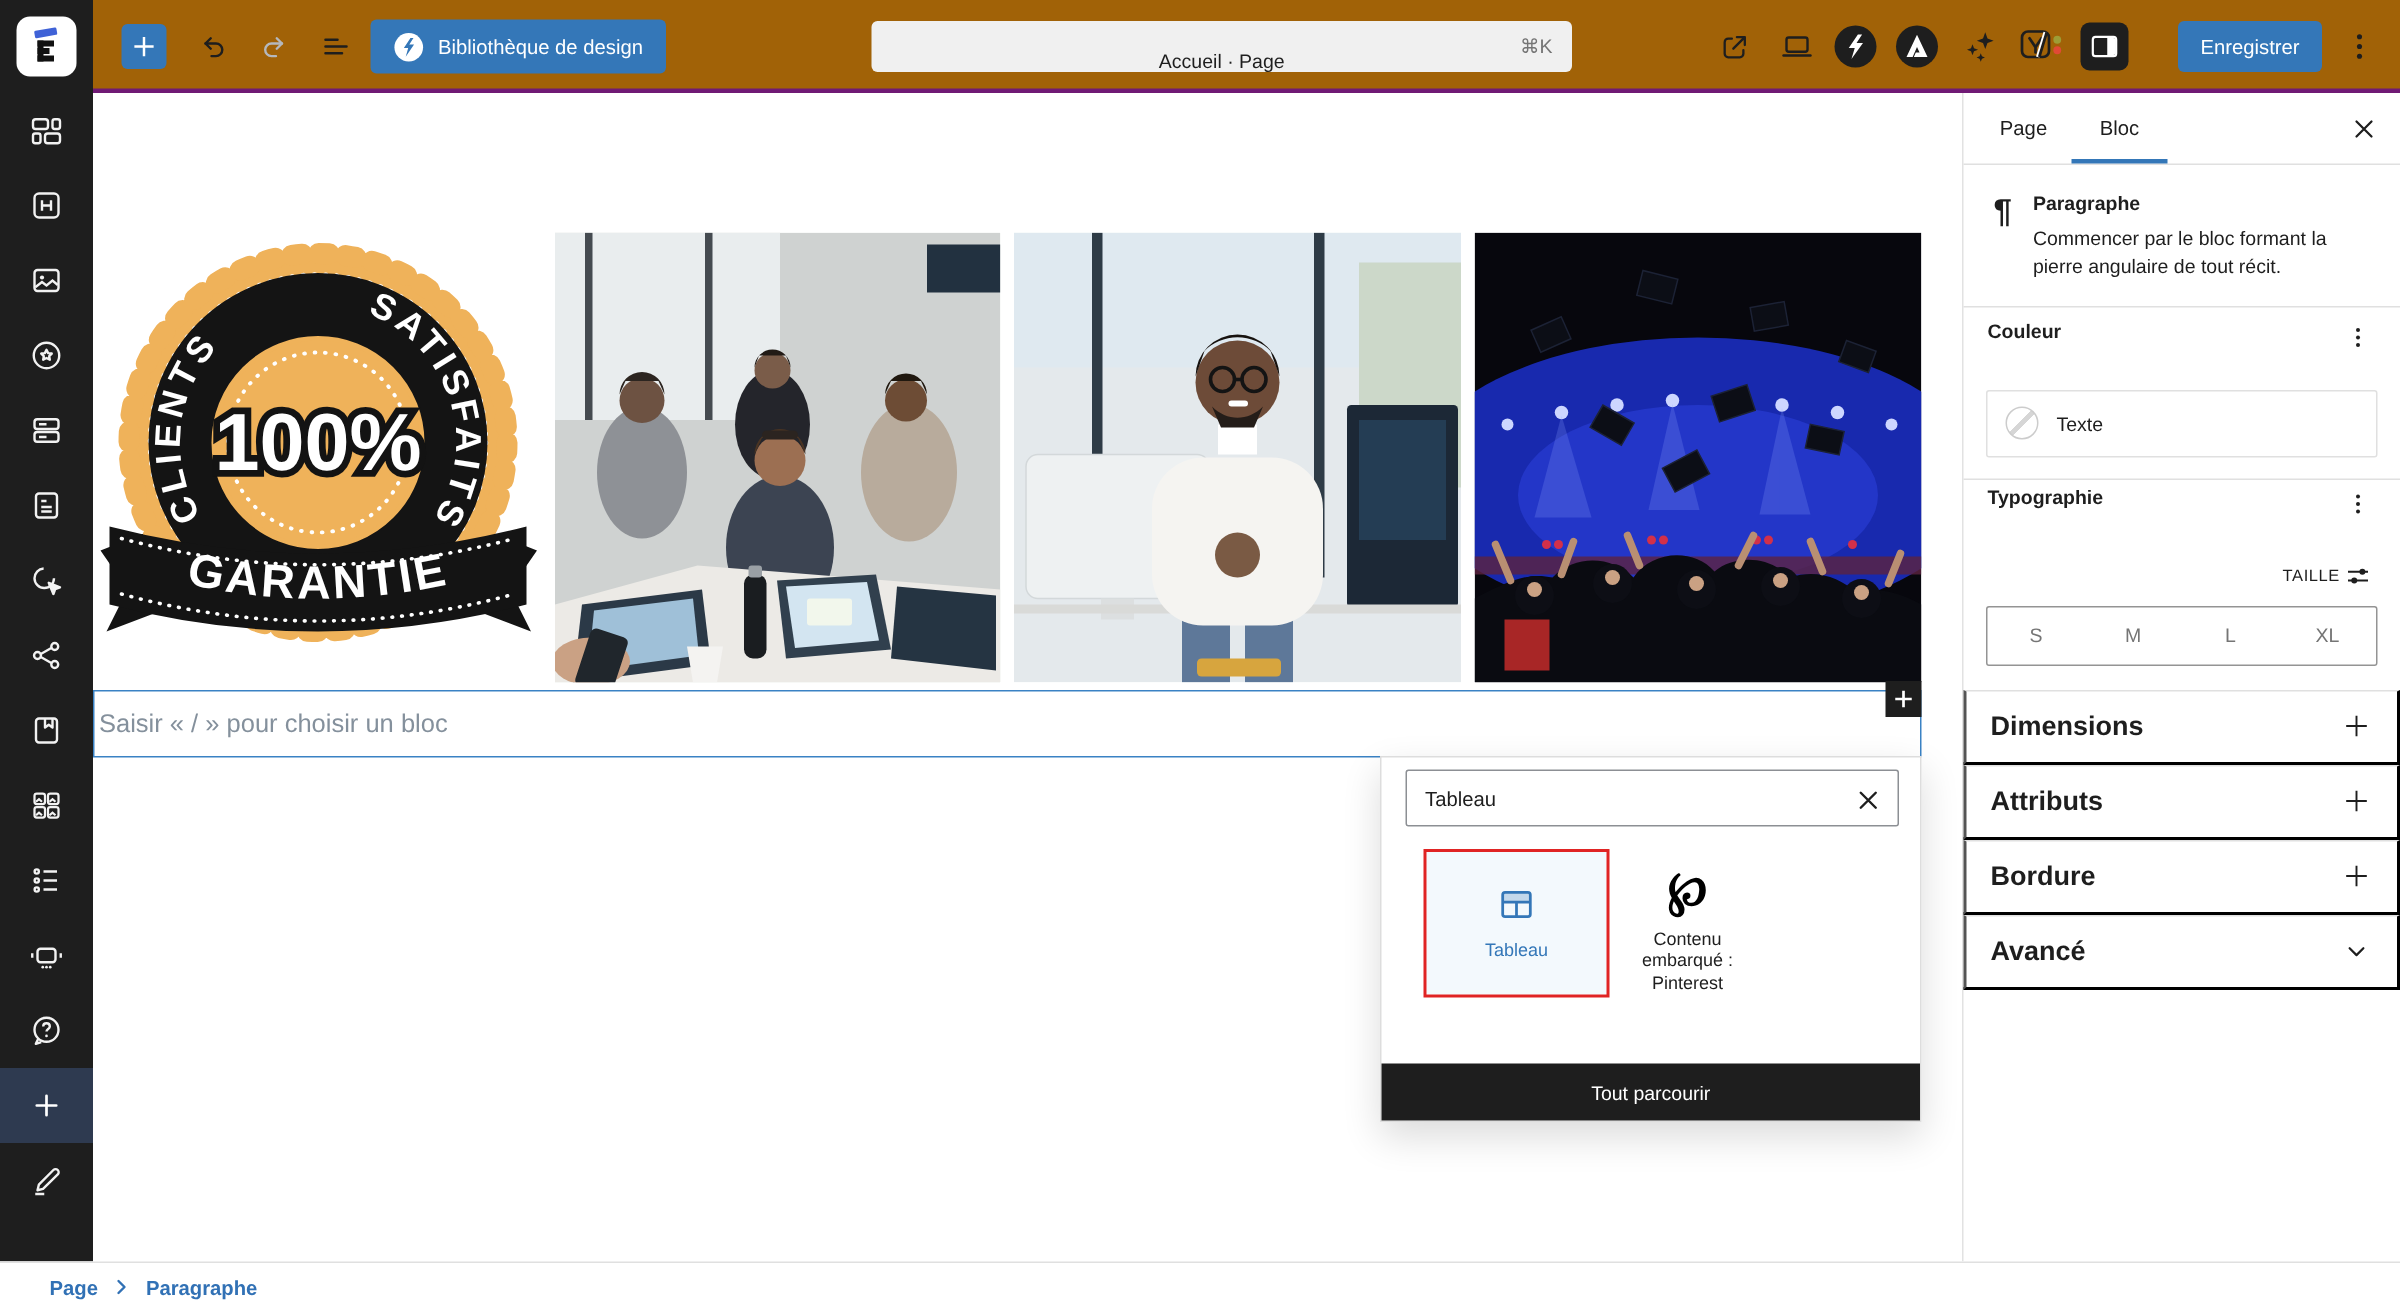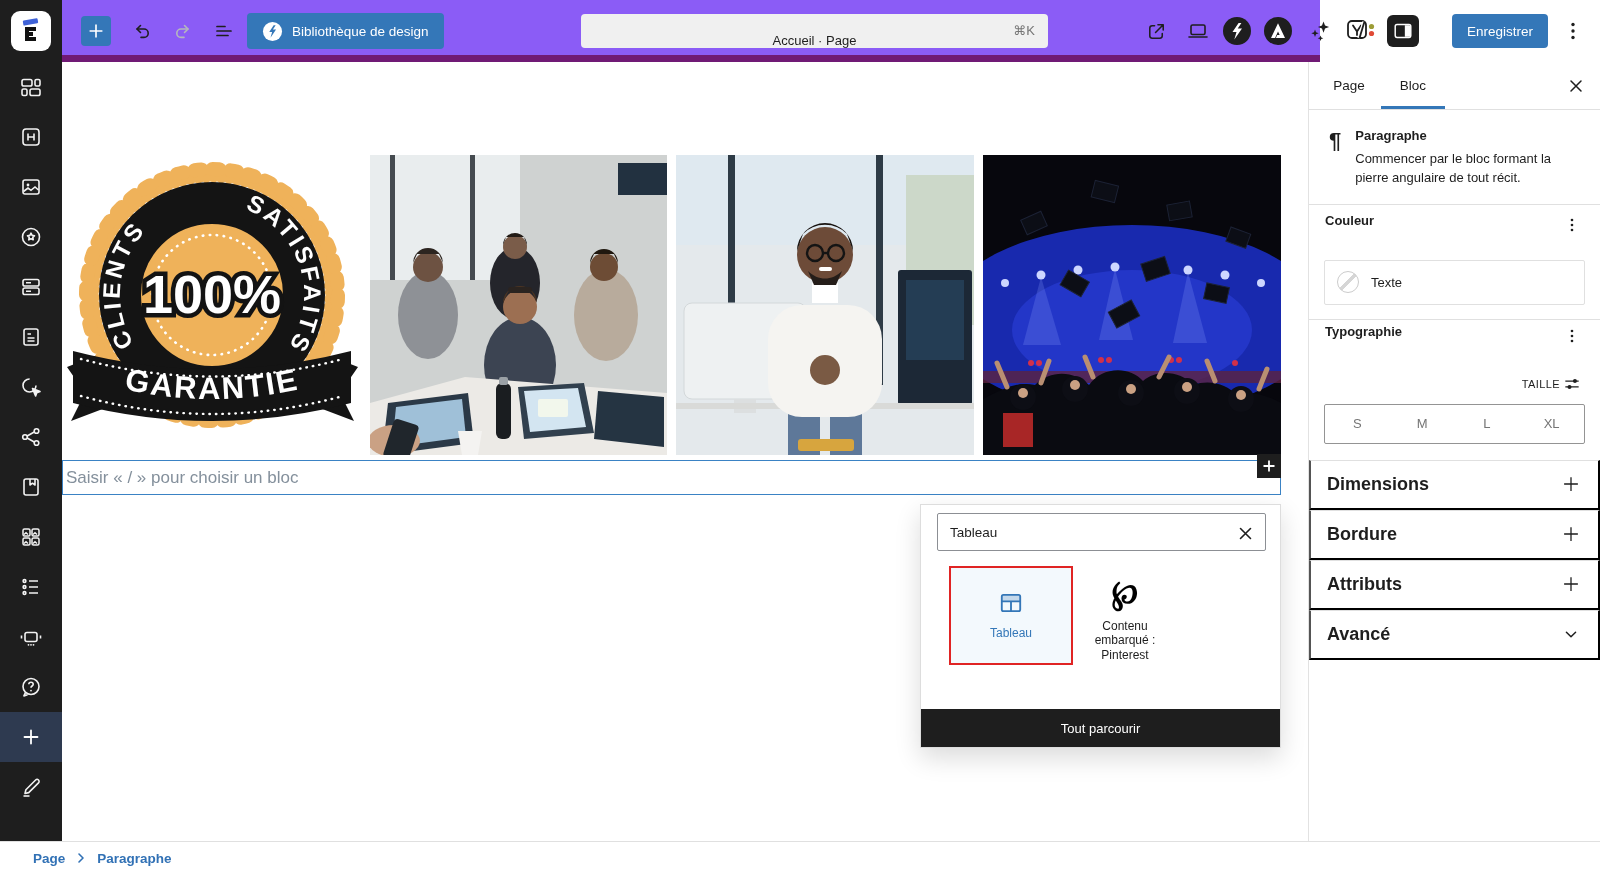--- a/index.html
+++ b/index.html
@@ -1,41 +1,41 @@
 <!DOCTYPE html>
 <html><head>
 <meta charset="utf-8">
 <style>
   * { margin:0; padding:0; box-sizing:border-box; }
   html,body { width:1600px; height:874px; }
   body { font-family:"Liberation Sans", sans-serif; background:#fff; color:#1e1e1e; overflow:hidden; }
   #app { position:relative; width:1600px; height:874px; background:#fff; }
 
   
-  .topbar { position:absolute; left:0; top:0; width:1320px; height:62px; background:#8b5cf6; border-bottom:7px solid #701a75; z-index:30; }
+  .topbar { position:absolute; left:0; top:0; width:1600px; height:62px; background:#a16207; border-bottom:3px solid #701a75; z-index:30; }
   .logo-corner { position:absolute; left:0; top:0; width:62px; height:62px; background:#1e1e1e; display:flex; align-items:center; justify-content:center; }
   .logo-tile { width:40px; height:40px; background:#fff; border-radius:9px; display:flex; align-items:center; justify-content:center; }
   .icon-btn { position:absolute; width:30px; height:30px; top:16px; display:flex; align-items:center; justify-content:center; background:transparent; border:none; cursor:pointer; }
   .primary-btn { position:absolute; background:#3477b8; color:#fff; border:none; border-radius:4px; font-family:"Liberation Sans",sans-serif; font-size:13.5px; display:flex; align-items:center; justify-content:center; cursor:pointer; }
   .plus-btn { left:81px; top:16px; width:30px; height:30px; }
   .design-lib-btn { left:247px; top:13px; height:36px; padding:0 15px; gap:9px; font-weight:400; }
   .doc-bar { position:absolute; left:581px; top:14px; width:467px; height:34px; background:#f0f0f0; border-radius:4px; display:flex; align-items:flex-end; justify-content:center; font-size:13px; cursor:pointer; }
   .doc-shortcut { position:absolute; right:13px; top:9px; color:#757575; font-size:13px; }
   .toggle-btn { position:absolute; left:1387px; top:15px; width:32px; height:32px; background:#1e1e1e; border:none; border-radius:6px; display:flex; align-items:center; justify-content:center; cursor:pointer; }
   .save-btn { left:1452px; top:14px; height:34px; padding:0 15px; }
 
   
   .rail { position:absolute; left:0; top:62px; width:62px; height:779px; background:#1e1e1e; z-index:25; display:flex; flex-direction:column; align-items:center; }
   .rail-item { width:62px; height:50px; display:flex; align-items:center; justify-content:center; cursor:pointer; }
   .rail-item.active { background:#2e3a50; }
 
   
   .canvas { position:absolute; left:62px; top:62px; width:1246px; height:779px; background:#fff; }
   .gallery-img { position:absolute; top:93px; height:300px; overflow:hidden; cursor:pointer; }
-  .para-block { position:absolute; left:0; top:398px; width:1219px; height:35px; border:1.5px solid #3a82c4; display:flex; align-items:center; cursor:text; background:#fff; }
+  .para-block { position:absolute; left:0; top:398px; width:1219px; height:45px; border:1.5px solid #3a82c4; display:flex; align-items:center; cursor:text; background:#fff; }
   .para-placeholder { color:#84909c; font-size:17px; padding-left:3px; }
   .para-add-btn { position:absolute; right:-1px; top:-7px; width:24px; height:24px; background:#1e1e1e; color:#fff; border:none; font-size:17px; line-height:1; display:flex; align-items:center; justify-content:center; cursor:pointer; }
 
   
   .inserter { position:absolute; left:920px; top:504px; width:361px; height:244px; background:#fff; border:1px solid #ddd; box-shadow:0 10px 24px rgba(0,0,0,.14); z-index:40; }
   .inserter-search { position:absolute; left:16px; top:8px; width:329px; height:38px; border:1px solid #8c8f94; border-radius:2px; font-family:"Liberation Sans",sans-serif; font-size:13.5px; padding:0 34px 0 12px; color:#1e1e1e; outline:none; }
   .search-clear { position:absolute; right:26px; top:19px; width:18px; height:18px; border:none; background:transparent; cursor:pointer; display:flex; align-items:center; justify-content:center; }
   .block-tile { position:absolute; display:flex; flex-direction:column; align-items:center; cursor:pointer; background:transparent; border:none; font-family:"Liberation Sans",sans-serif; }
   .tile-table { left:30px; top:63px; width:120px; height:95px; background:#f3f9fd; outline:2.5px solid #e02424; justify-content:center; }
   .tile-table .tile-label { color:#3477b8; }
@@ -552,27 +552,27 @@
       <button class="size-cell">XL</button>
     </div>
 
     <button class="acc-row">
       <span class="acc-title">Dimensions</span>
       <svg width="22" height="22" viewBox="0 0 24 24">
           <path d="M12 4.5v15M4.5 12h15" stroke="#1e1e1e" stroke-width="1.4"></path>
         </svg>
     </button>
     <button class="acc-row">
-      <span class="acc-title">Bordure</span>
+      <span class="acc-title">Attributs</span>
       <svg width="22" height="22" viewBox="0 0 24 24">
           <path d="M12 4.5v15M4.5 12h15" stroke="#1e1e1e" stroke-width="1.4"></path>
         </svg>
     </button>
     <button class="acc-row">
-      <span class="acc-title">Attributs</span>
+      <span class="acc-title">Bordure</span>
       <svg width="22" height="22" viewBox="0 0 24 24">
           <path d="M12 4.5v15M4.5 12h15" stroke="#1e1e1e" stroke-width="1.4"></path>
         </svg>
     </button>
     <button class="acc-row">
       <span class="acc-title">Avancé</span>
       <svg width="22" height="22" viewBox="0 0 24 24" fill="none">
           <path d="m7 10 5 5 5-5" stroke="#1e1e1e" stroke-width="1.6" stroke-linecap="round" stroke-linejoin="round"></path>
         </svg>
     </button>

